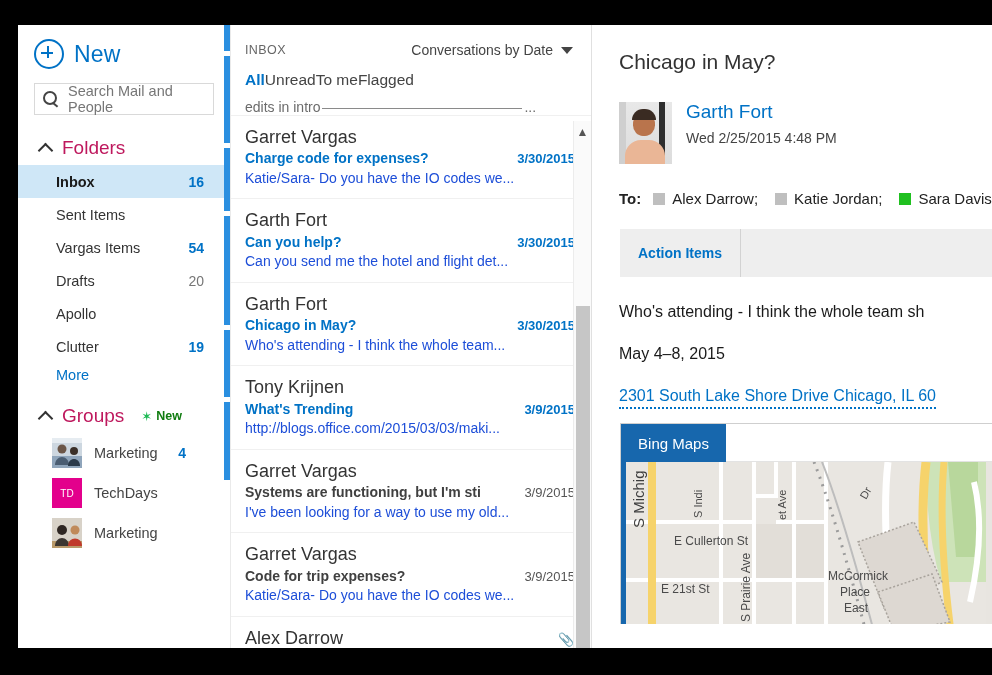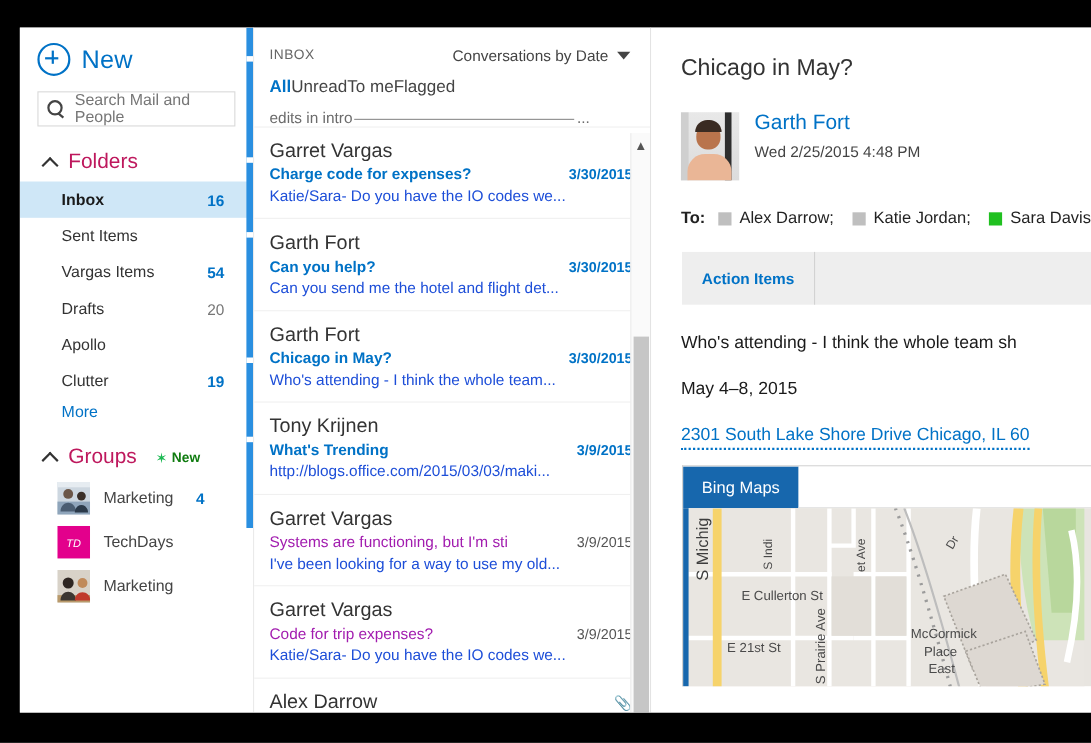--- a/index.html
+++ b/index.html
@@ -108,21 +108,21 @@
     padding: 4px 0 0 38px; font-size: 14.5px; color: #0072c6;
   }
 
   .group-row {
     display: flex; align-items: center;
     height: 40px; padding: 0 14px 0 34px; gap: 12px;
     font-size: 14.5px; color: #444;
   }
   .group-tile {
     width: 30px; height: 30px; flex: 0 0 30px;
-    overflow: hidden; position: relative; font-style: italic;
+    overflow: hidden; position: relative;
   }
   .group-name { flex: 1 1 auto; white-space: nowrap; overflow: hidden; }
   .group-count { color: #0072c6; font-weight: bold; font-size: 14px; padding-right: 30px; }
 
   
   #nav-rail {
     position: absolute; right: 0; top: 0;
     width: 6px; height: 455px;
     background: #2a8fe0;
   }
@@ -171,21 +171,21 @@
   .msg:first-of-type { border-top: none; }
   .msg-from { font-size: 18px; color: #333333; line-height: 1.35; white-space: nowrap; }
   .msg-line2 {
     display: flex; align-items: baseline; justify-content: space-between;
     gap: 18px; line-height: 1.4;
   }
   .msg-subject {
     font-size: 14px; color: #0072c6; font-weight: bold;
     white-space: nowrap; overflow: hidden; text-overflow: ellipsis;
   }
-  .msg-subject.read { color: #a21caf; font-weight: normal; text-align: right; }
+  .msg-subject.read { color: #404040; font-weight: bold; text-align: right; }
   .msg-date { font-size: 13px; color: #0072c6; font-weight: bold; flex: 0 0 auto; }
   .msg-date.read { color: #555555; font-weight: normal; }
   .msg-preview {
     font-size: 14px; color: #1d4ed8; line-height: 1.4;
     white-space: nowrap; overflow: hidden;
   }
   .clip-icon { font-size: 13px; color: #777; }
 
   
   #list-scroll {

